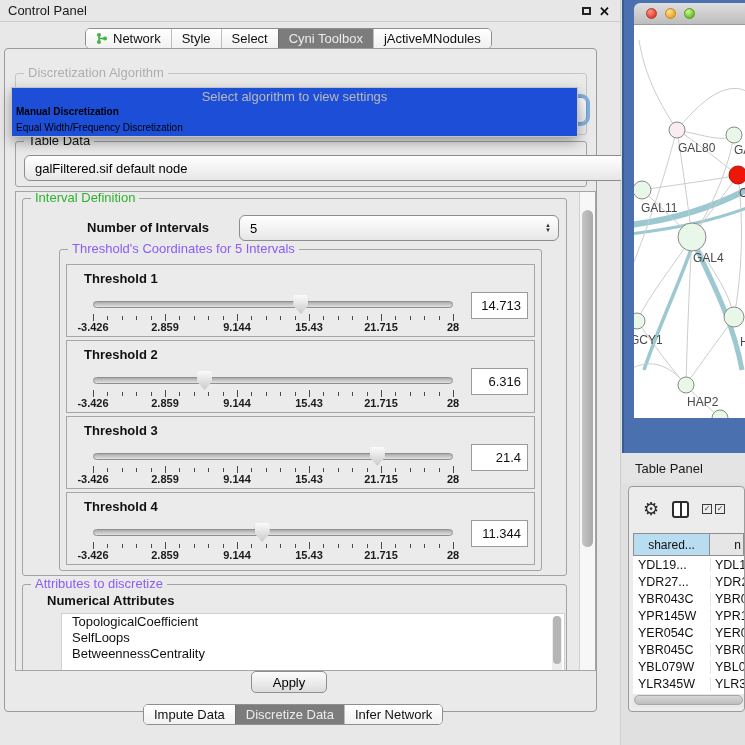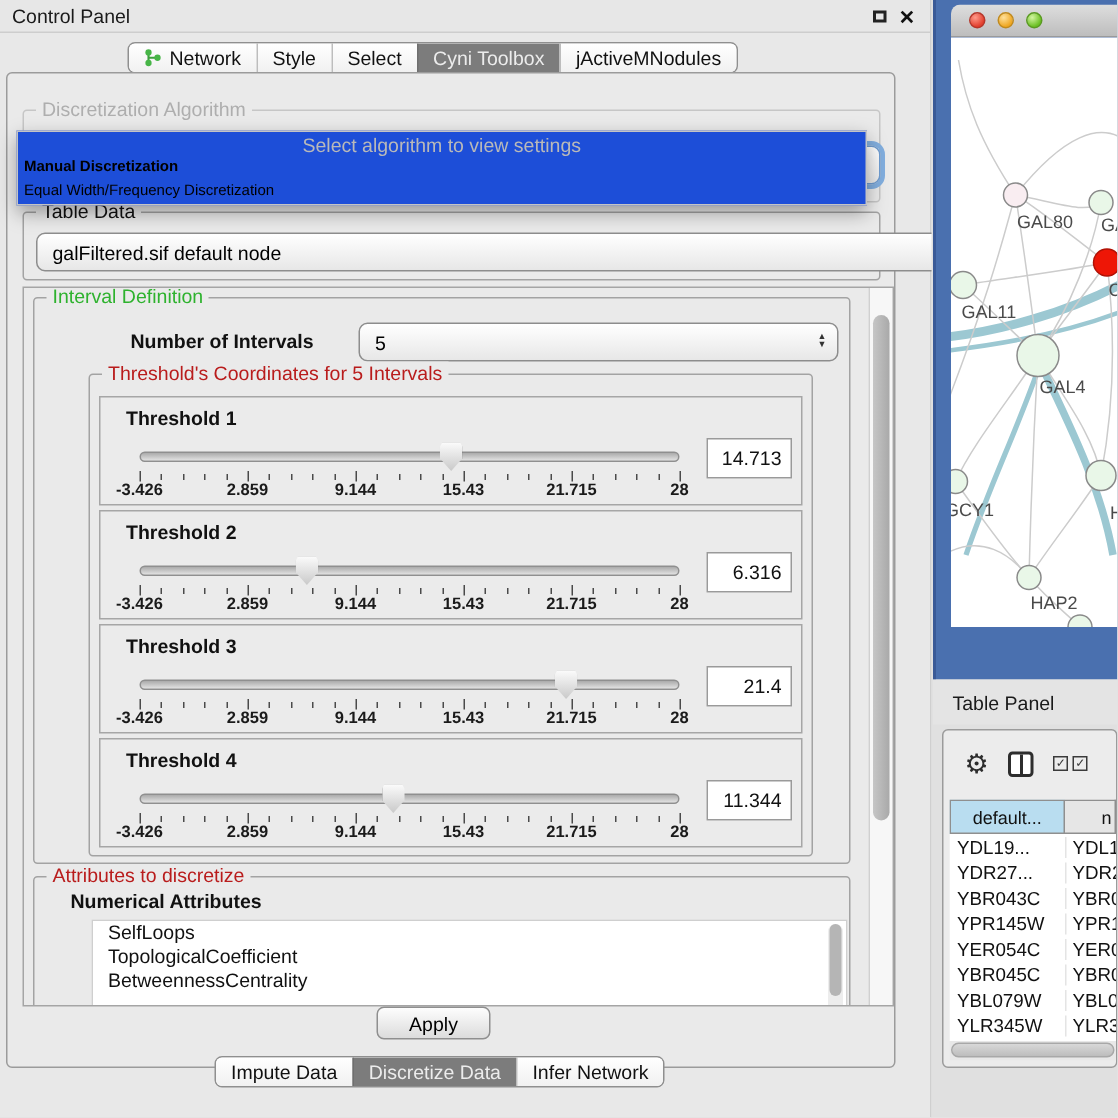--- a/index.html
+++ b/index.html
@@ -23,21 +23,21 @@
   #top-tabs{left:85px;top:28px;}
   #bottom-tabs{left:143px;top:704px;}
 
   .outer-panel{position:absolute;left:4px;top:48px;width:593px;height:664px;background:#eaeaea;
                border:1px solid #9b9b9b;border-radius:4px;}
   .group{position:absolute;border:1px solid #a3a3a3;border-radius:3px;}
   .gtitle{position:absolute;top:-9px;left:8px;background:#eaeaea;padding:0 4px;font-size:13px;white-space:nowrap;}
   .gtitle.faded{color:#aeaeae;}
   .gtitle.dark{color:#111;}
   .gtitle.green{color:#2eb22e;}
-  .gtitle.blue{color:#b91c1c;}
+  .gtitle.blue{color:#8b5cf6;}
 
   .combo{position:absolute;border:1px solid #8d8d8d;border-radius:6px;background:linear-gradient(#ffffff,#e7e7e7);
          font-size:13px;color:#000;display:flex;align-items:center;padding:0 22px 0 10px;}
   .stepper{position:absolute;right:7px;top:50%;transform:translateY(-50%);display:flex;flex-direction:column;
            font-size:6px;line-height:5px;color:#333;}
   .disc-group{left:10px;top:24px;width:572px;height:62px;border-color:#c6c6c6;}
   .focus-combo{left:376px;top:48px;width:206px;height:26px;border:1px solid #6f9cd0;border-radius:6px;
                background:linear-gradient(#fff,#e9e9e9);box-shadow:0 0 0 3px #82aede;}
   .popup{position:absolute;left:6px;top:38px;width:567px;height:50px;background:#1d4ed8;border:1px solid #c4c4c4;
          box-shadow:0 5px 12px rgba(0,0,0,.35);z-index:40;}
@@ -354,22 +354,22 @@
                 </div>
               </div>
           </div>
         </div>
 
         <div class="group attr-group">
           <span class="gtitle blue">Attributes to discretize</span>
           <span class="lbl-bold attr-sub" style="left:24px;top:8px;">Numerical Attributes</span>
           <div class="attr-list">
             <div id="attr-items">
+                <div class="attr-item">TopologicalCoefficient</div>
                 <div class="attr-item">SelfLoops</div>
-                <div class="attr-item">TopologicalCoefficient</div>
                 <div class="attr-item">BetweennessCentrality</div>
               </div>
             <div class="list-scrollbar">
               <div class="list-thumb"></div>
             </div>
           </div>
         </div>
 
         <div class="vscroll">
           <div class="vthumb"></div>
@@ -459,21 +459,21 @@
       <div class="tp-toolbar">
         <span class="ic-gear">⚙</span>
         <span class="ic-cols"></span>
         <span class="checks">
           <span class="chk">✓</span>
           <span class="chk">✓</span>
         </span>
       </div>
       <div class="tp-table">
         <div class="tp-headrow">
-          <div class="th sel">default...</div>
+          <div class="th sel">shared...</div>
           <div class="th c2">n</div>
         </div>
         <div class="tp-rows" id="tp-rows">
             <div class="tp-row">
               <div class="td1">YDL19...</div>
               <div class="td2">YDL1</div>
             </div>
             <div class="tp-row">
               <div class="td1">YDR27...</div>
               <div class="td2">YDR2</div>

